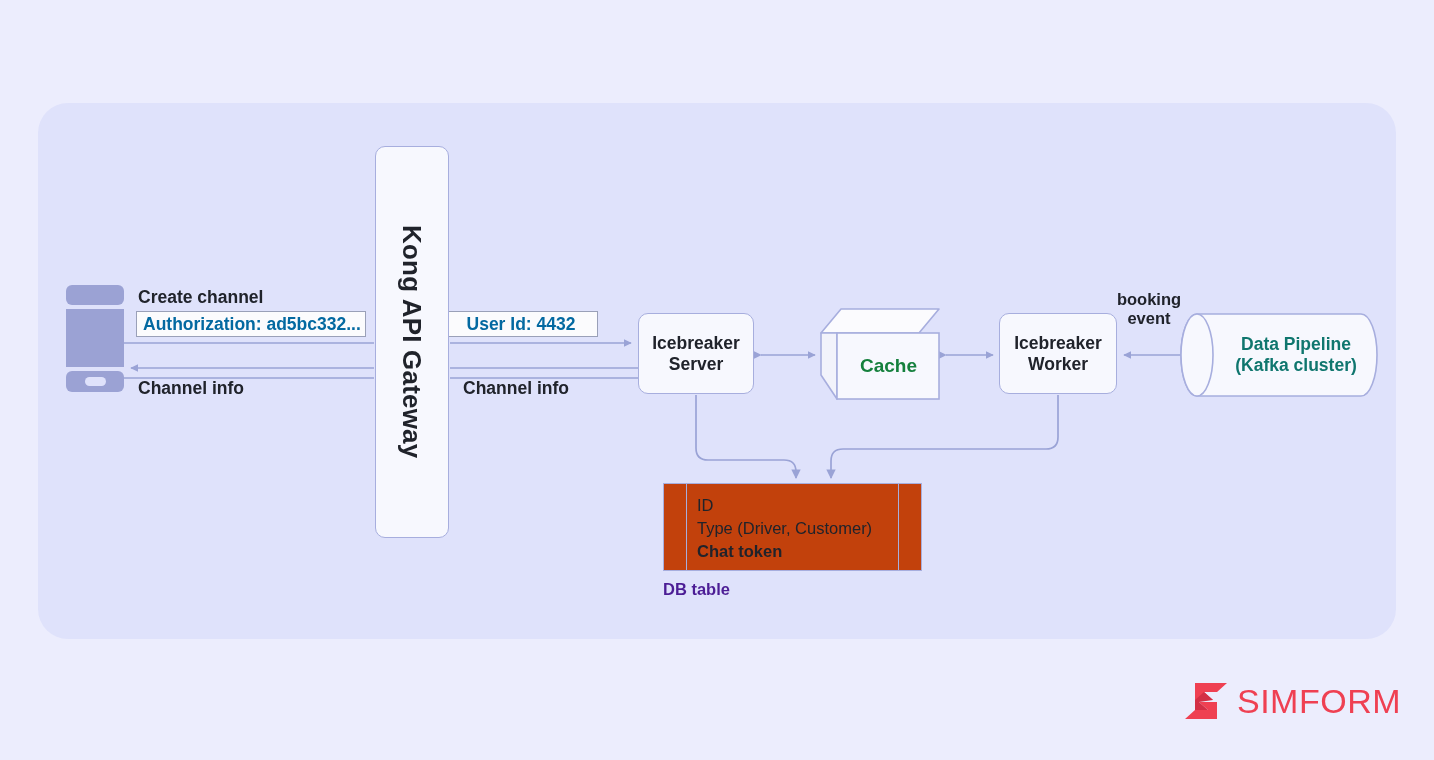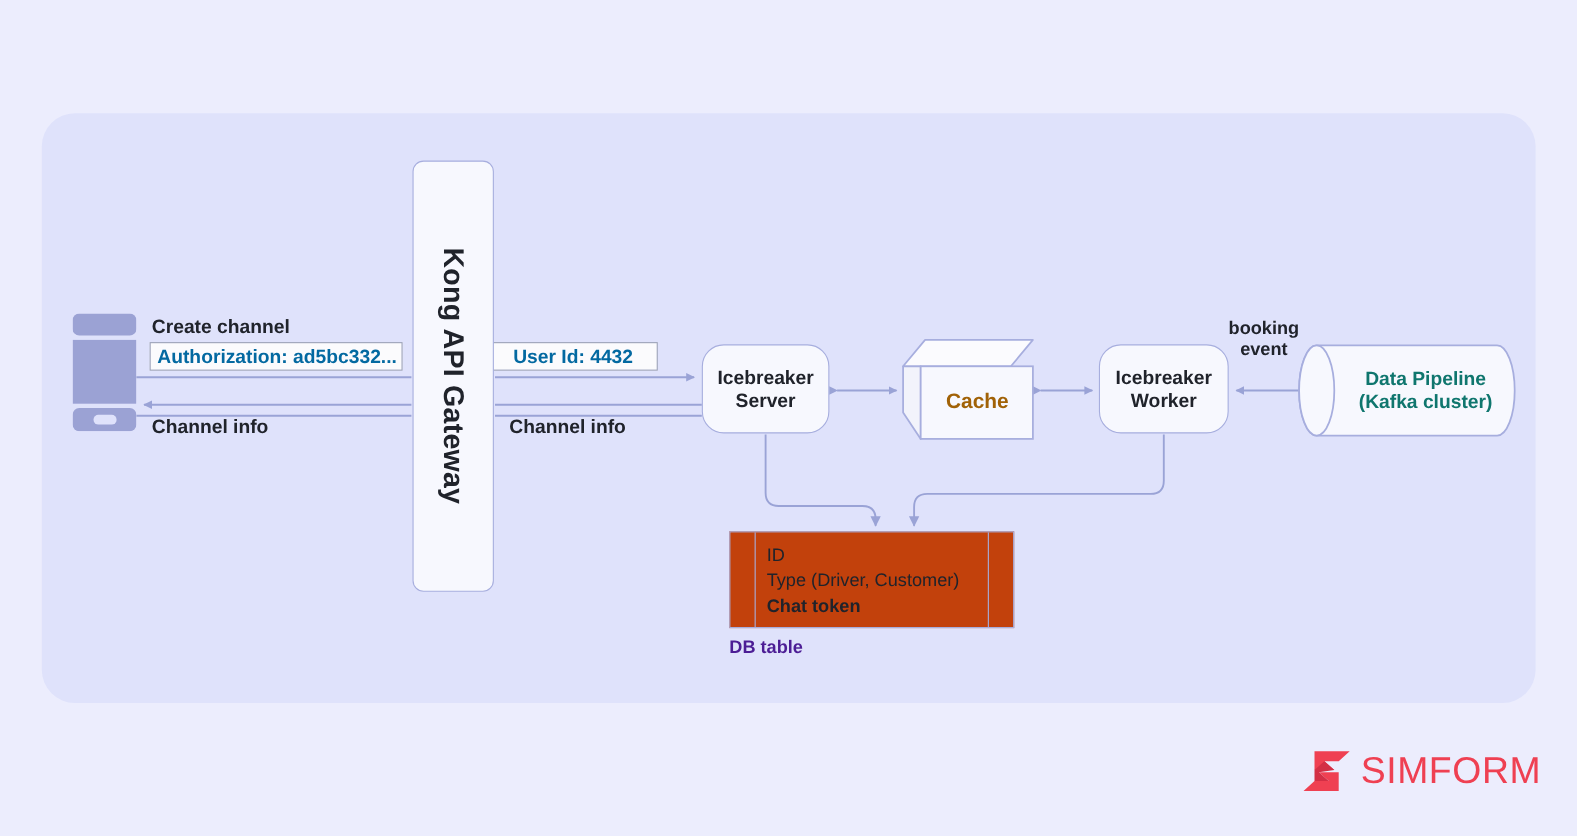--- a/index.html
+++ b/index.html
@@ -37,21 +37,21 @@
     width: 1434px;
     height: 760px;
     overflow: visible;
   }
 
   
   .node {
     position: absolute;
     background: #f7f8fe;
     border: 1.6px solid #a7aede;
-    border-radius: 20px;
+    border-radius: 10px;
     box-sizing: border-box;
     display: flex;
     align-items: center;
     justify-content: center;
     text-align: center;
     color: #20232b;
     font-weight: bold;
     line-height: 1.18;
   }
   .node-gateway {
@@ -96,21 +96,21 @@
     position: absolute;
     left: 17px;
     top: 24px;
     width: 103px;
     height: 68px;
     display: flex;
     align-items: center;
     justify-content: center;
     font-size: 19px;
     font-weight: bold;
-    color: #a16207;
+    color: #15803d;
   }
 
   
   .cylinder-wrap {
     position: absolute;
     left: 1180px;
     top: 313px;
     width: 198px;
     height: 84px;
   }

